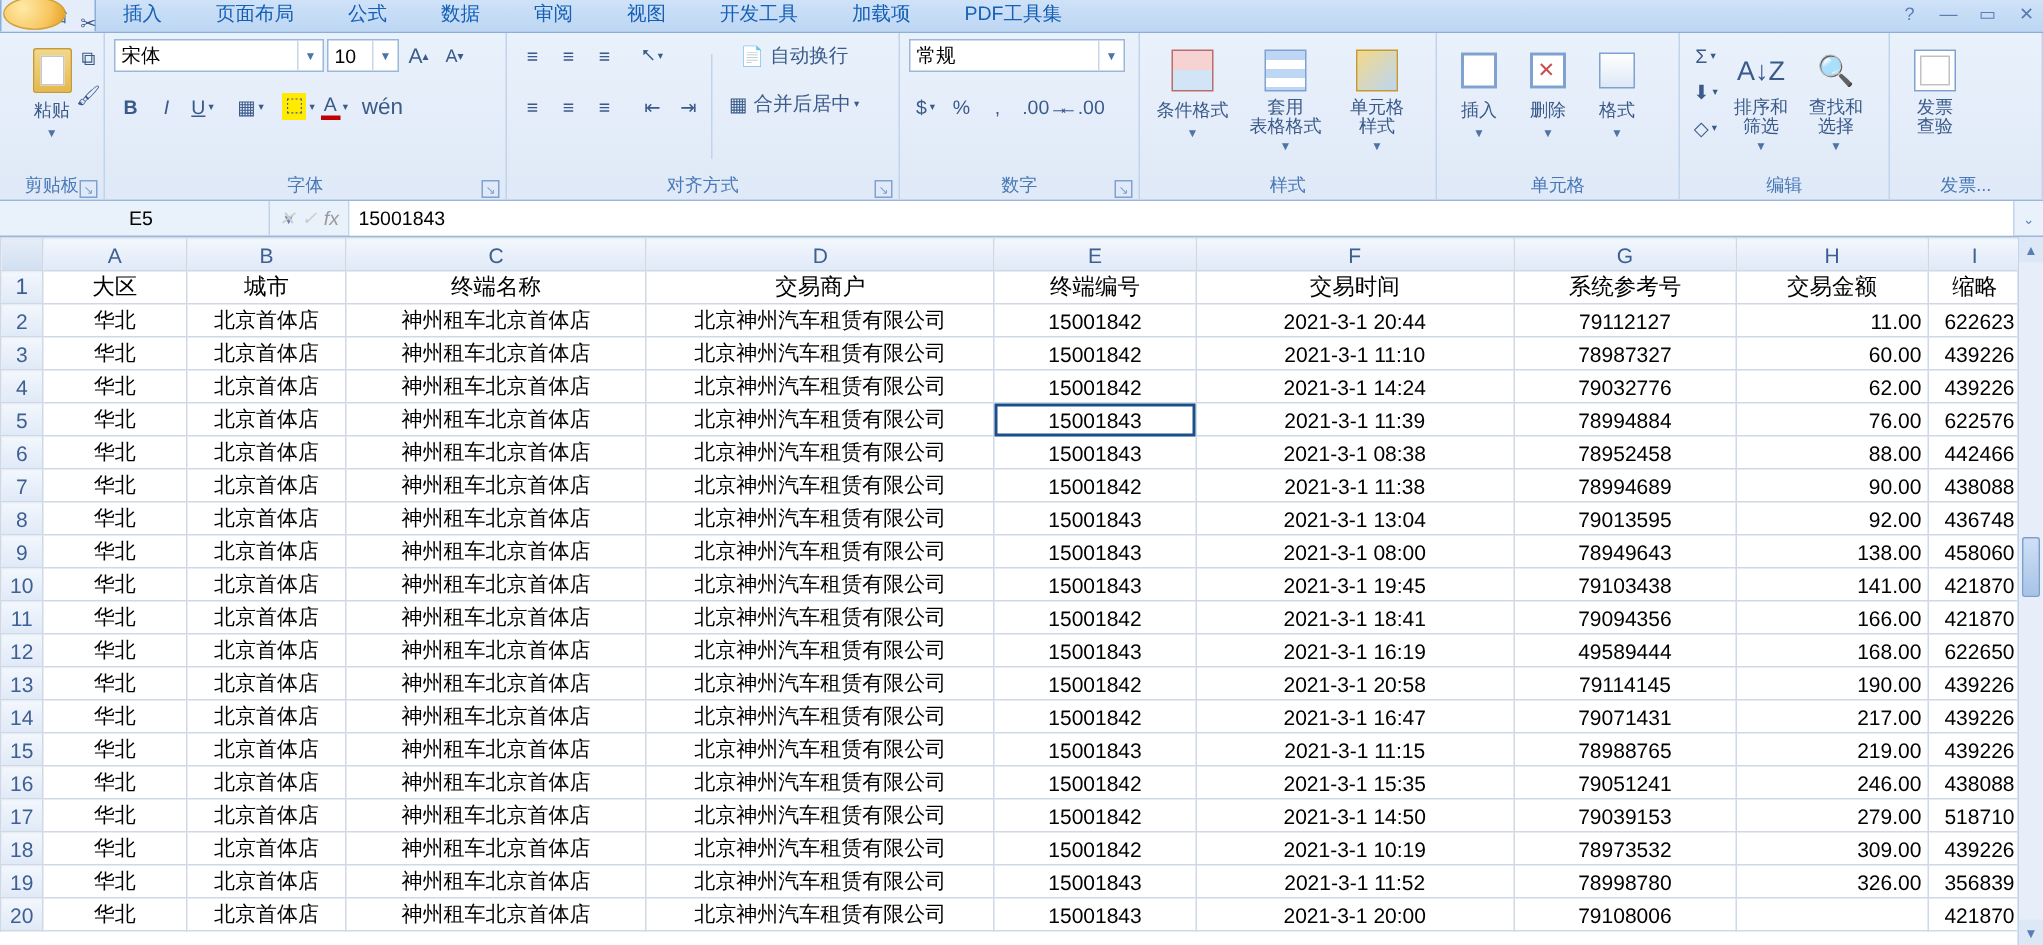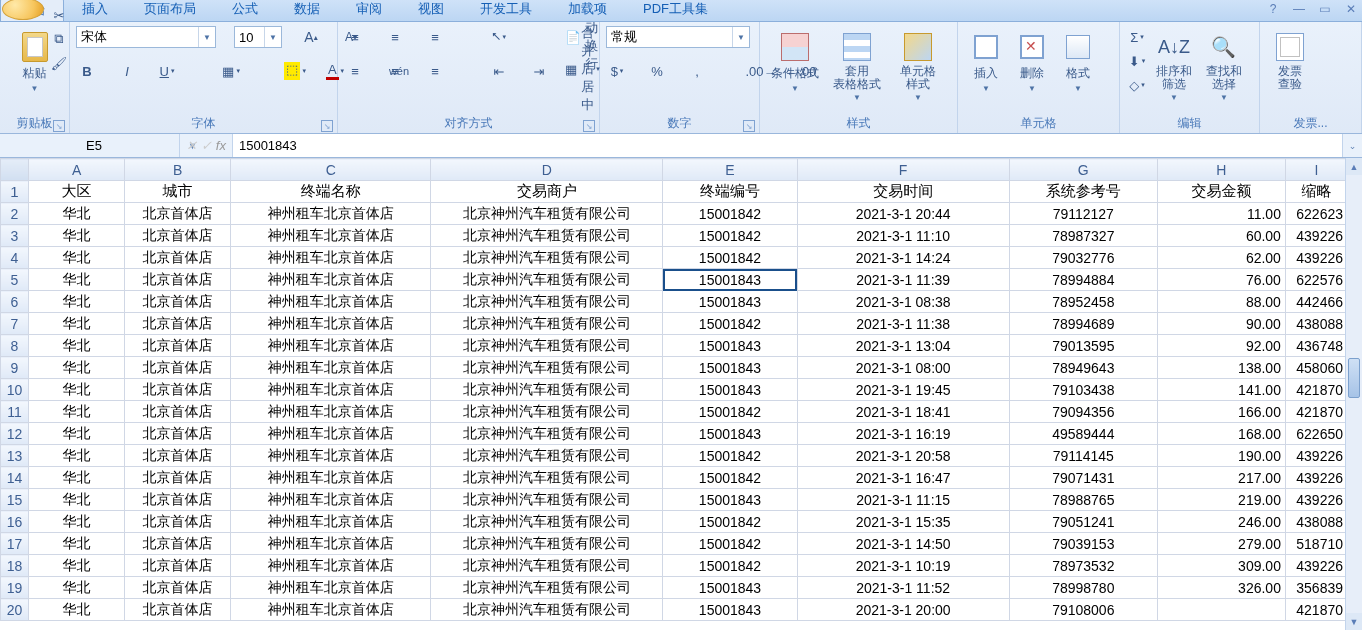--- a/index.html
+++ b/index.html
@@ -18,21 +18,21 @@
 .group { border-right: 1px solid #c2d4ec; display:flex; flex-direction:column; align-items:stretch; }
 .group-body { flex:1; display:flex; align-items:flex-start; padding:4px 6px 0; gap:2px; }
 .group-title { height:18px; font-size:12px; color:#4878b8; text-align:center; position:relative; }
 .group-title .dlg { position:absolute; right:4px; bottom:1px; width:12px; height:12px; border:1px solid #7fa2d1; font-size:8px; color:#7fa2d1; display:flex; align-items:center; justify-content:center; cursor:pointer; }
 
 .big-btn { display:flex; flex-direction:column; align-items:center; justify-content:flex-start; width:44px; padding:4px 2px; font-size:12px; color:#3a5a8a; cursor:pointer; border:1px solid transparent; }
 .big-btn .ico { width:32px; height:32px; margin-bottom:2px; display:flex; align-items:center; justify-content:center; font-size:24px; }
 .big-btn .drp { font-size:8px; color:#4e73a6; margin-top:2px; }
 
 .font-box { display:flex; flex-direction:column; gap:2px; }
-.font-row { display:flex; gap:18px; }
+.font-row { display:flex; gap:2px; }
 .combo { height:22px; border:1px solid #9bb8da; background:#fff; display:flex; align-items:center; padding:0 4px; font-size:13px; }
 .combo .cdrp { margin-left:auto; font-size:8px; color:#4e73a6; padding-left:4px; border-left:1px solid #c7d6e9; height:100%; display:flex; align-items:center; cursor:pointer; }
 .sq { width:22px; height:22px; border:1px solid transparent; display:flex; align-items:center; justify-content:center; font-size:13px; color:#3a5a8a; cursor:pointer; }
 .sq.small-drop::after{content:"▾"; font-size:7px; margin-left:2px;}
 .sep-v { width:1px; background:#c2d4ec; margin:2px 2px; height:70px; align-self:center; }
 
 
 .fx-bar { height:24px; background:#e9f1fb; border-bottom:1px solid #9ab7dc; display:flex; align-items:stretch; }
 .name-box { width:180px; border-right:1px solid #c2d4ec; display:flex; align-items:center; }
 .name-box input { flex:1; border:none; background:transparent; font-size:13px; padding:0 6px; text-align:center; outline:none; }
@@ -159,21 +159,21 @@
           <div style="width:6px"></div>
           <div class="sq small-drop">▦</div>
           <div style="width:6px"></div>
           <div class="sq small-drop" title="fill">
               <span style="background:#ffea00;border-bottom:3px solid #ffea00;padding:0 2px">⬚</span>
             </div>
           <div class="sq small-drop">
               <span style="border-bottom:3px solid #c00000;padding:0 2px">A</span>
             </div>
           <div style="width:6px"></div>
-          <div class="sq" style="font-size:11px">wén</div>
+          <div class="sq" style="font-size:15px">wén</div>
         </div>
       </div>
     </div>
     <div class="group-title"><span>字体</span><div class="dlg">↘</div></div>
   </div>
 
   <div class="group" style="width:262px">
     <div class="group-body">
       <div class="font-box">
         <div class="font-row">

